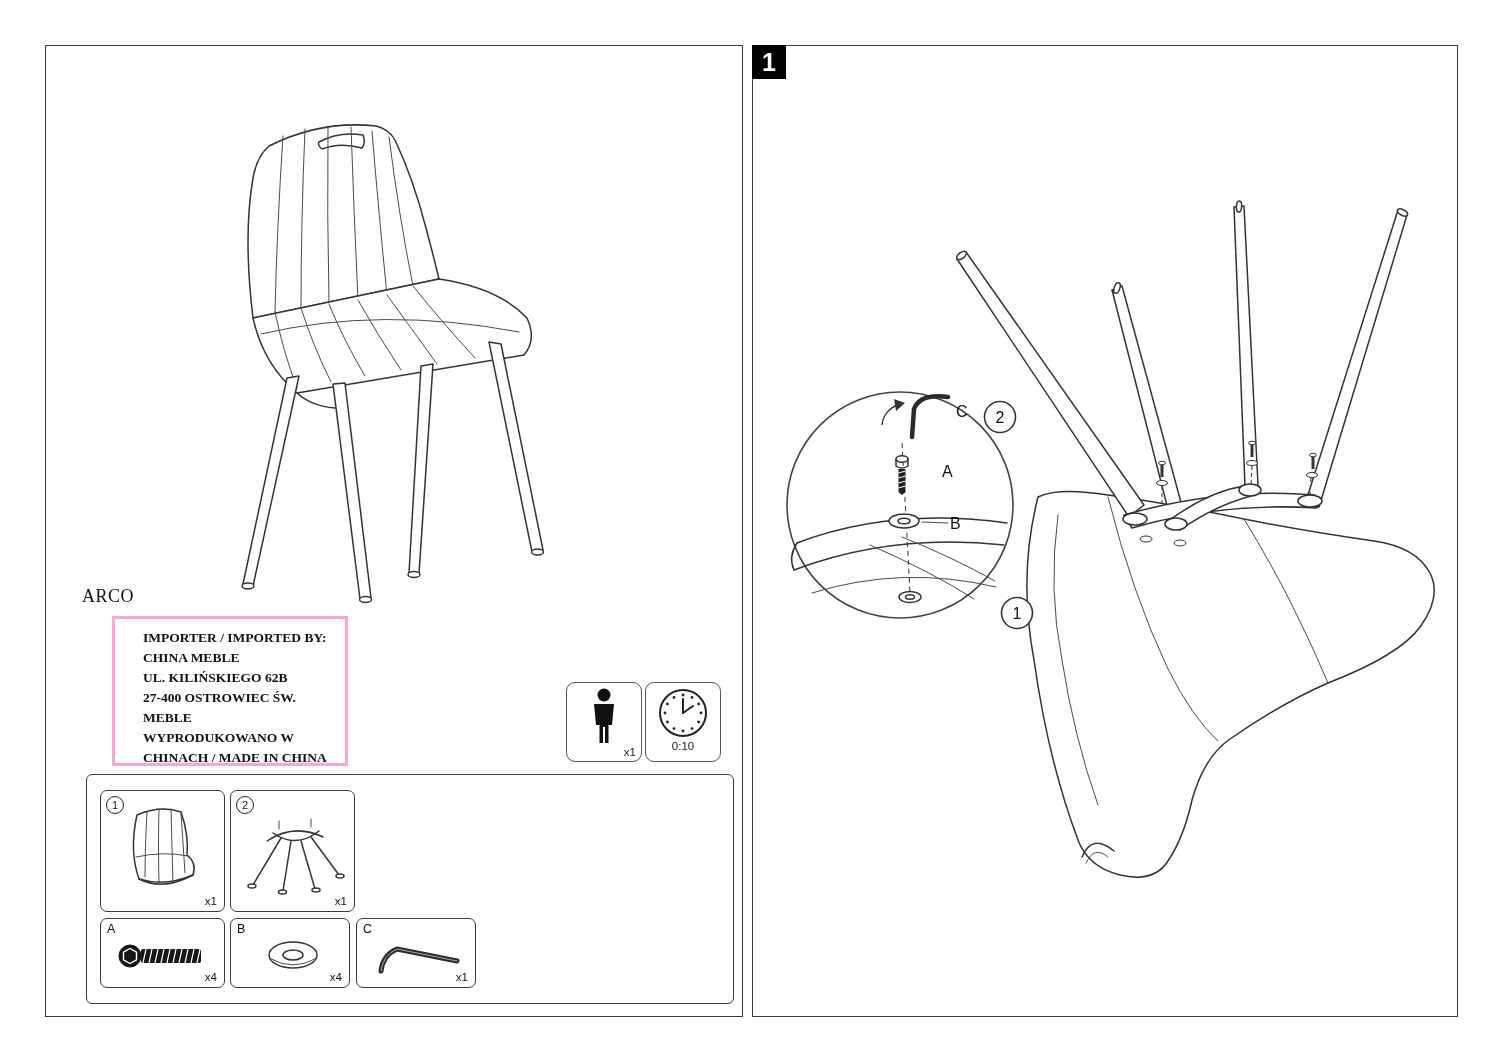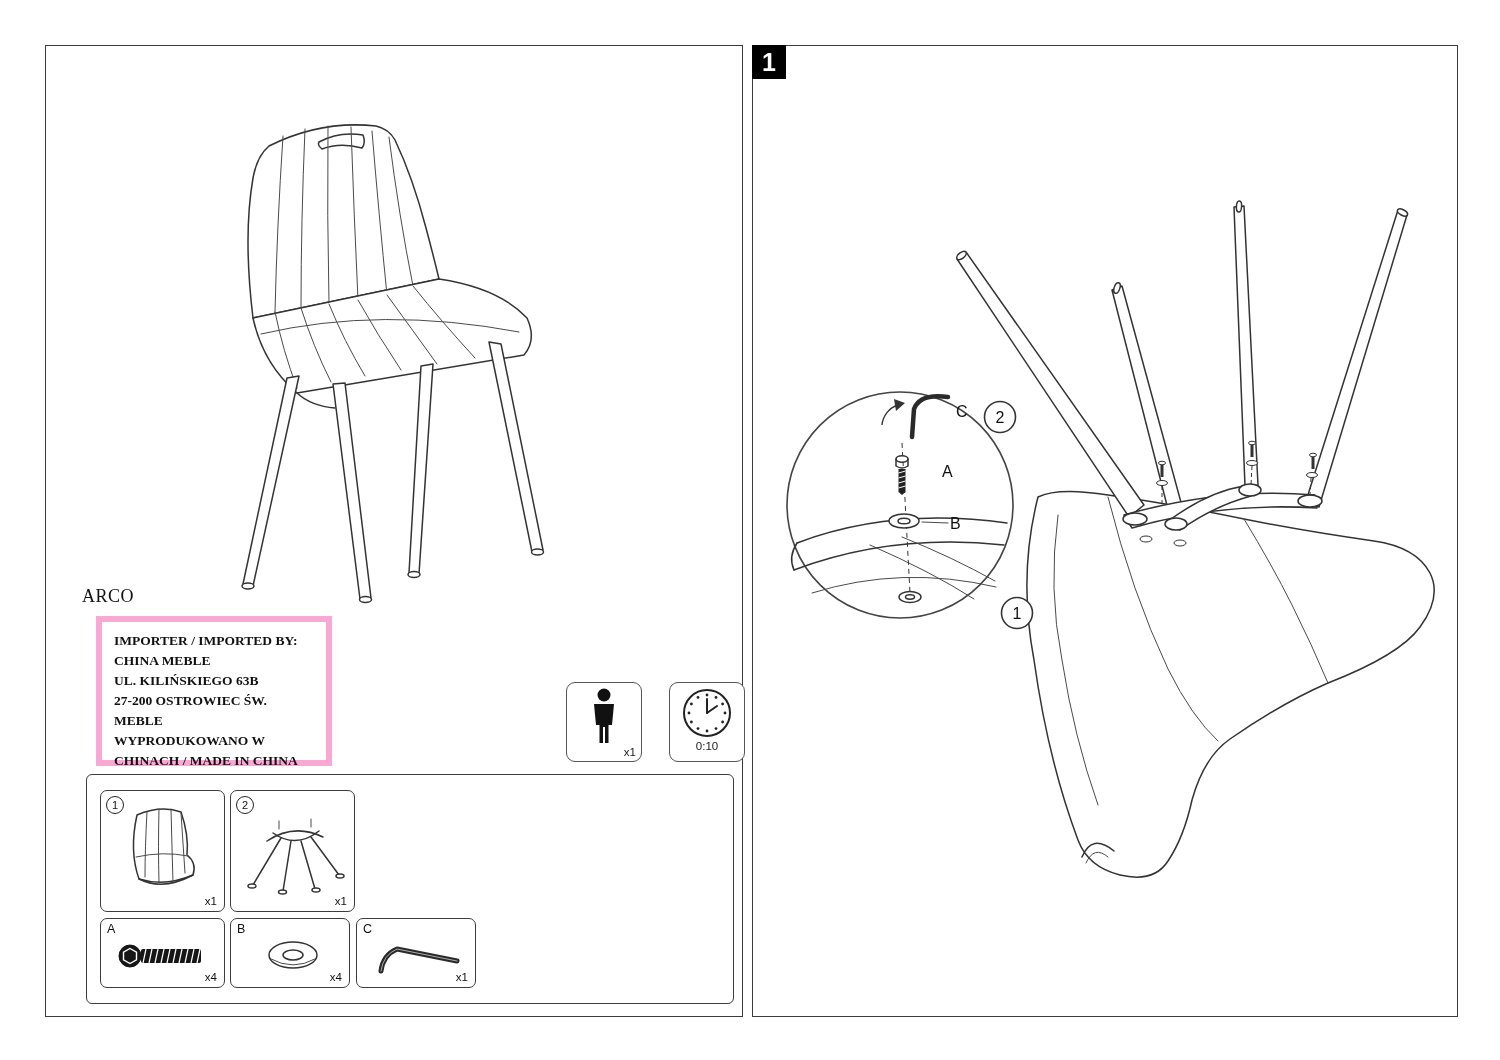--- a/index.html
+++ b/index.html
@@ -1,21 +1,21 @@
 <!DOCTYPE html>
 <html><head>
 <meta charset="utf-8">
 <style>
   html,body{margin:0;padding:0;background:#fff;}
   .page{position:relative;width:1500px;height:1060px;background:#ffffff;
         font-family:"Liberation Sans",sans-serif;color:#1a1a1a;overflow:hidden;}
   .abs{position:absolute;}
   .panel{position:absolute;border:1px solid #3c3c3c;background:#fff;}
   .product-name{font-family:"Liberation Serif",serif;font-size:18px;letter-spacing:.5px;color:#111;}
-  .importer-box{border:6px solid #f9a8d4;padding:9px 12px;box-sizing:border-box;}
+  .importer-box{border:3px solid #f9a8d4;padding:9px 28px;box-sizing:border-box;margin-left:16px;}
   .importer-box div{font-family:"Liberation Serif",serif;font-weight:bold;font-size:13.5px;
                     line-height:1.48;color:#111;white-space:nowrap;}
   .icon-box{position:absolute;border:1.5px solid #555;border-radius:9px;background:#fff;
             display:flex;flex-direction:column;align-items:center;justify-content:flex-start;
             box-sizing:border-box;}
   .icon-qty{position:absolute;right:5px;bottom:3px;font-size:11.5px;}
   .clock-time{font-size:11.5px;margin-top:1px;}
   .partsbox{position:absolute;border:1px solid #3c3c3c;border-radius:6px;background:#fff;}
   .partcell{position:absolute;border:1px solid #3c3c3c;border-radius:7px;background:#fff;box-sizing:border-box;}
   .circ-num{position:absolute;left:5px;top:5px;width:16px;height:16px;border:1px solid #222;
@@ -72,35 +72,35 @@
       <ellipse class="fw" cx="183" cy="458.5" rx="6" ry="3"></ellipse>
       <path class="fw" d="M258,226 L270,228 L312,434 L301,436 Z"></path>
       <ellipse class="fw" cx="306.5" cy="436" rx="6" ry="3"></ellipse>
     </svg>
 
     <div class="abs product-name" style="left:36px;top:540px;">ARCO</div>
 
     <div class="abs importer-box" style="left:50px;top:570px;width:236px;height:150px;">
       <div>IMPORTER / IMPORTED BY:</div>
       <div>CHINA MEBLE</div>
-      <div>UL. KILIŃSKIEGO 63B</div>
-      <div>27-200 OSTROWIEC ŚW.</div>
+      <div>UL. KILIŃSKIEGO 62B</div>
+      <div>27-400 OSTROWIEC ŚW.</div>
       <div>MEBLE</div>
       <div>WYPRODUKOWANO W</div>
       <div>CHINACH / MADE IN CHINA</div>
     </div>
 
     <div class="icon-box" style="left:520px;top:636px;width:76px;height:80px;">
       <svg width="42" height="58" viewBox="0 0 42 58" style="margin-top:4px;">
         <circle cx="21" cy="8" r="6.5" fill="#111"></circle>
         <path fill="#111" d="M11,17 L31,17 L29,38 L25.5,38 L25.5,56 L22,56 L22,40 L20,40 L20,56 L16.5,56 L16.5,38 L13,38 Z"></path>
       </svg>
       <span class="icon-qty">x1</span>
     </div>
-    <div class="icon-box" style="left:599px;top:636px;width:76px;height:80px;margin-left:24px;">
+    <div class="icon-box" style="left:599px;top:636px;width:76px;height:80px;">
       <svg width="52" height="52" viewBox="0 0 52 52" style="margin-top:4px;">
         <circle cx="26" cy="26" r="23" fill="#fff" stroke="#222" stroke-width="2"></circle>
         <g fill="#222">
           <circle cx="26" cy="8" r="1.4"></circle>
             <circle cx="35" cy="10.4" r="1.4"></circle>
             <circle cx="41.6" cy="17" r="1.4"></circle>
           <circle cx="44" cy="26" r="1.4"></circle>
             <circle cx="41.6" cy="35" r="1.4"></circle>
             <circle cx="35" cy="41.6" r="1.4"></circle>
           <circle cx="26" cy="44" r="1.4"></circle>

